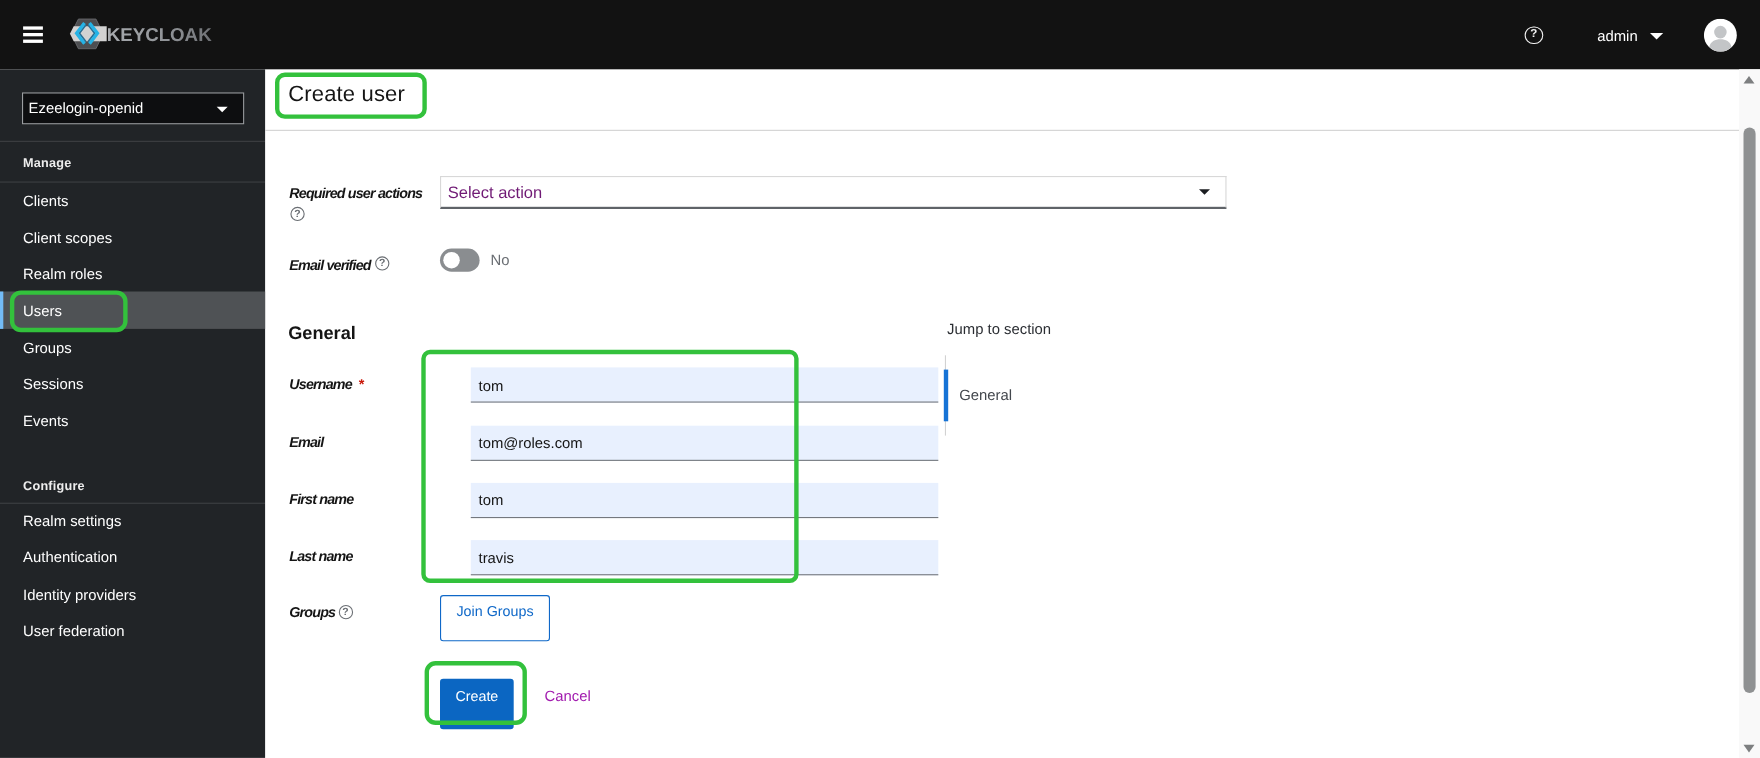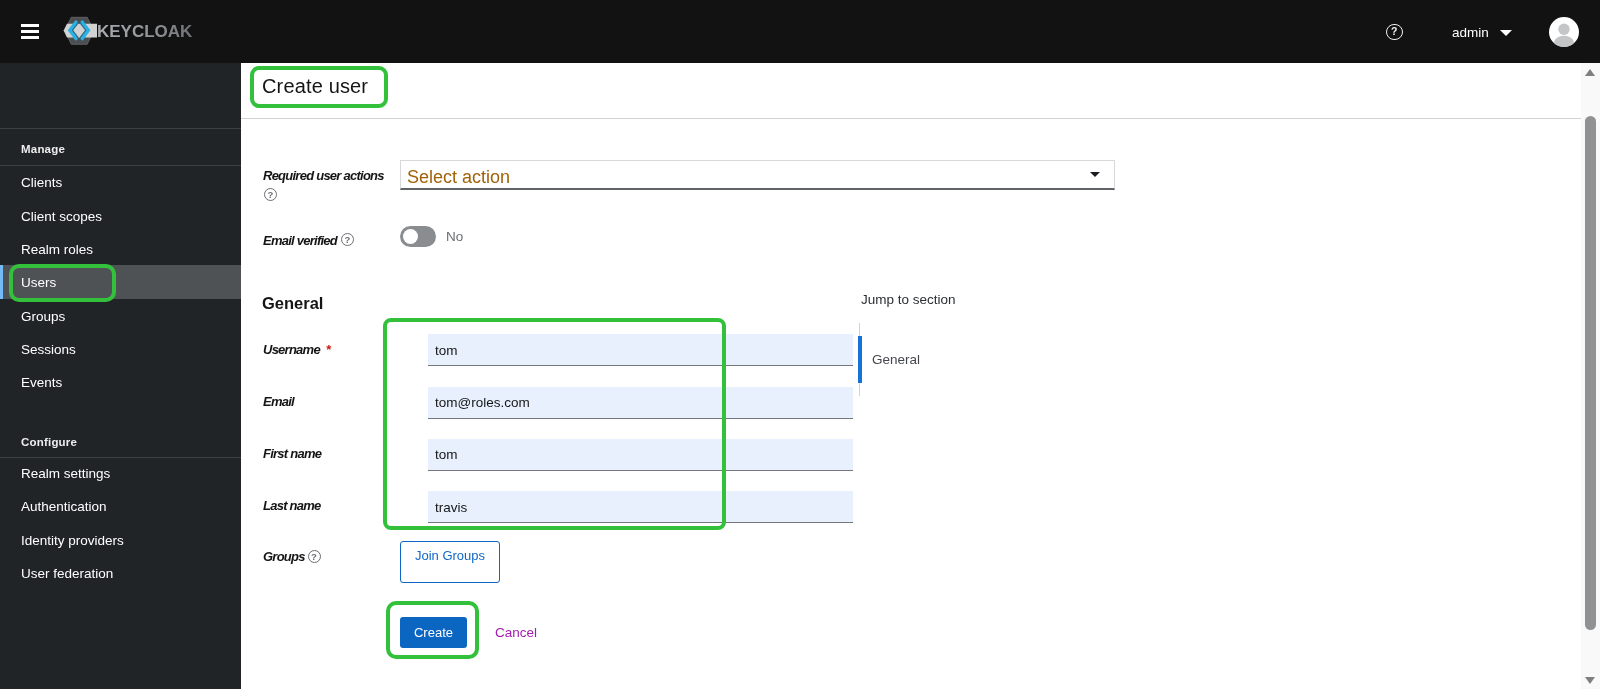--- a/index.html
+++ b/index.html
@@ -26,34 +26,34 @@
 
 
 #title { position:absolute; left:262px; top:74.5px; font-size:20px; letter-spacing:0.15px; color:#151515; }
 .divider { position:absolute; background:#d2d2d2; }
 .lbl { position:absolute; left:263px; font-size:13px; font-weight:bold; letter-spacing:-0.75px; color:#151515;font-style:italic; }
 .qicon { position:absolute; width:13px; height:13px; border:1.4px solid #6a6e73; border-radius:50%;
   color:#6a6e73; font-size:9.5px; font-weight:bold; text-align:center; line-height:11px; }
 
 #selectbox { position:absolute; left:400px; top:160px; width:715px; height:30px;
   border:1px solid #d8d8d8; border-bottom:2px solid #5f6368; background:#fff; }
-#selectbox span { position:absolute; left:6px; top:6px; font-size:18px; color:#a16207; }
+#selectbox span { position:absolute; left:6px; top:6px; font-size:15px; color:#701a75; }
 .caret-dark { position:absolute; width:0; height:0; border-left:5.5px solid transparent;
   border-right:5.5px solid transparent; border-top:5.5px solid #1b1d21; }
 
 #toggle { position:absolute; left:400px; top:226px; width:36px; height:21px; border-radius:10.5px; background:#8a8d90; }
 #toggle div { position:absolute; left:3px; top:3px; width:15px; height:15px; border-radius:50%; background:#fff; }
 
 .input { position:absolute; left:400px; width:425px; height:32px; background:#e8f0fe;
   border-bottom:1.6px solid #74787e; font-size:13.5px; color:#151515;margin-left:28px; }
 .input span { position:absolute; left:7px; top:8.5px; }
 
 #joinbtn { position:absolute; left:400px; top:541px; width:100px; height:42px; border:1px solid #0f68c8;
   border-radius:3px; color:#0f68c8; font-size:13px; text-align:center; line-height:28px; }
-#createbtn { position:absolute; left:400px; top:617px; width:67px; height:31px; background:#0b66c2;
+#createbtn { position:absolute; left:400px; top:617px; width:67px; height:46px; background:#0b66c2;
   border-radius:3px; color:#fff; font-size:13px; text-align:center; line-height:31px; }
 
 
 .green { position:absolute; border:4px solid #33c13c; background:transparent; z-index:50; }
 
 
 #sbtrack { position:absolute; left:1581px; top:63px; width:19px; height:626px; background:#f9f9f9; }
 #sbthumb { position:absolute; left:1585px; top:116px; width:11px; height:514px; background:#8f9192; border-radius:5.5px; }
 .sbarrow { position:absolute; width:0; height:0; }
 </style>
@@ -88,20 +88,24 @@
   <div class="abs" style="left:1500px; top:29.5px; width:0; height:0; border-left:6.5px solid transparent; border-right:6.5px solid transparent; border-top:6px solid #fff;"></div>
 
   <svg class="abs" style="left:1549px; top:17px" width="30" height="30" viewBox="0 0 30 30">
     <circle cx="15" cy="15" r="15" fill="#fff"></circle>
     <circle cx="15" cy="12.2" r="5.7" fill="#c3c5c7"></circle>
     <path d="M4.9 25.7 C5.9 20.8 10.2 18.7 15 18.7 C19.8 18.7 24.1 20.8 25.1 25.7 C22.5 28.4 18.9 30 15 30 C11.1 30 7.5 28.4 4.9 25.7 Z" fill="#c3c5c7"></path>
   </svg>
 </div>
 
 <div id="sidebar">
+  <div id="realmbox">
+      <span>Ezeelogin-openid</span>
+    <div class="abs" style="left:176px; top:11.5px; width:0; height:0; border-left:5.5px solid transparent; border-right:5.5px solid transparent; border-top:5.5px solid #fff;"></div>
+  </div>
   <div class="sdiv" style="top:65px"></div>
   <div class="navgroup" style="top:80px">Manage</div>
   <div class="sdiv" style="top:102px"></div>
 
   <div id="activerow"></div>
 
   <div class="navitem" style="top:112px">Clients</div>
   <div class="navitem" style="top:145.5px">Client scopes</div>
   <div class="navitem" style="top:179px">Realm roles</div>
   <div class="navitem" style="top:212px">Users</div>

